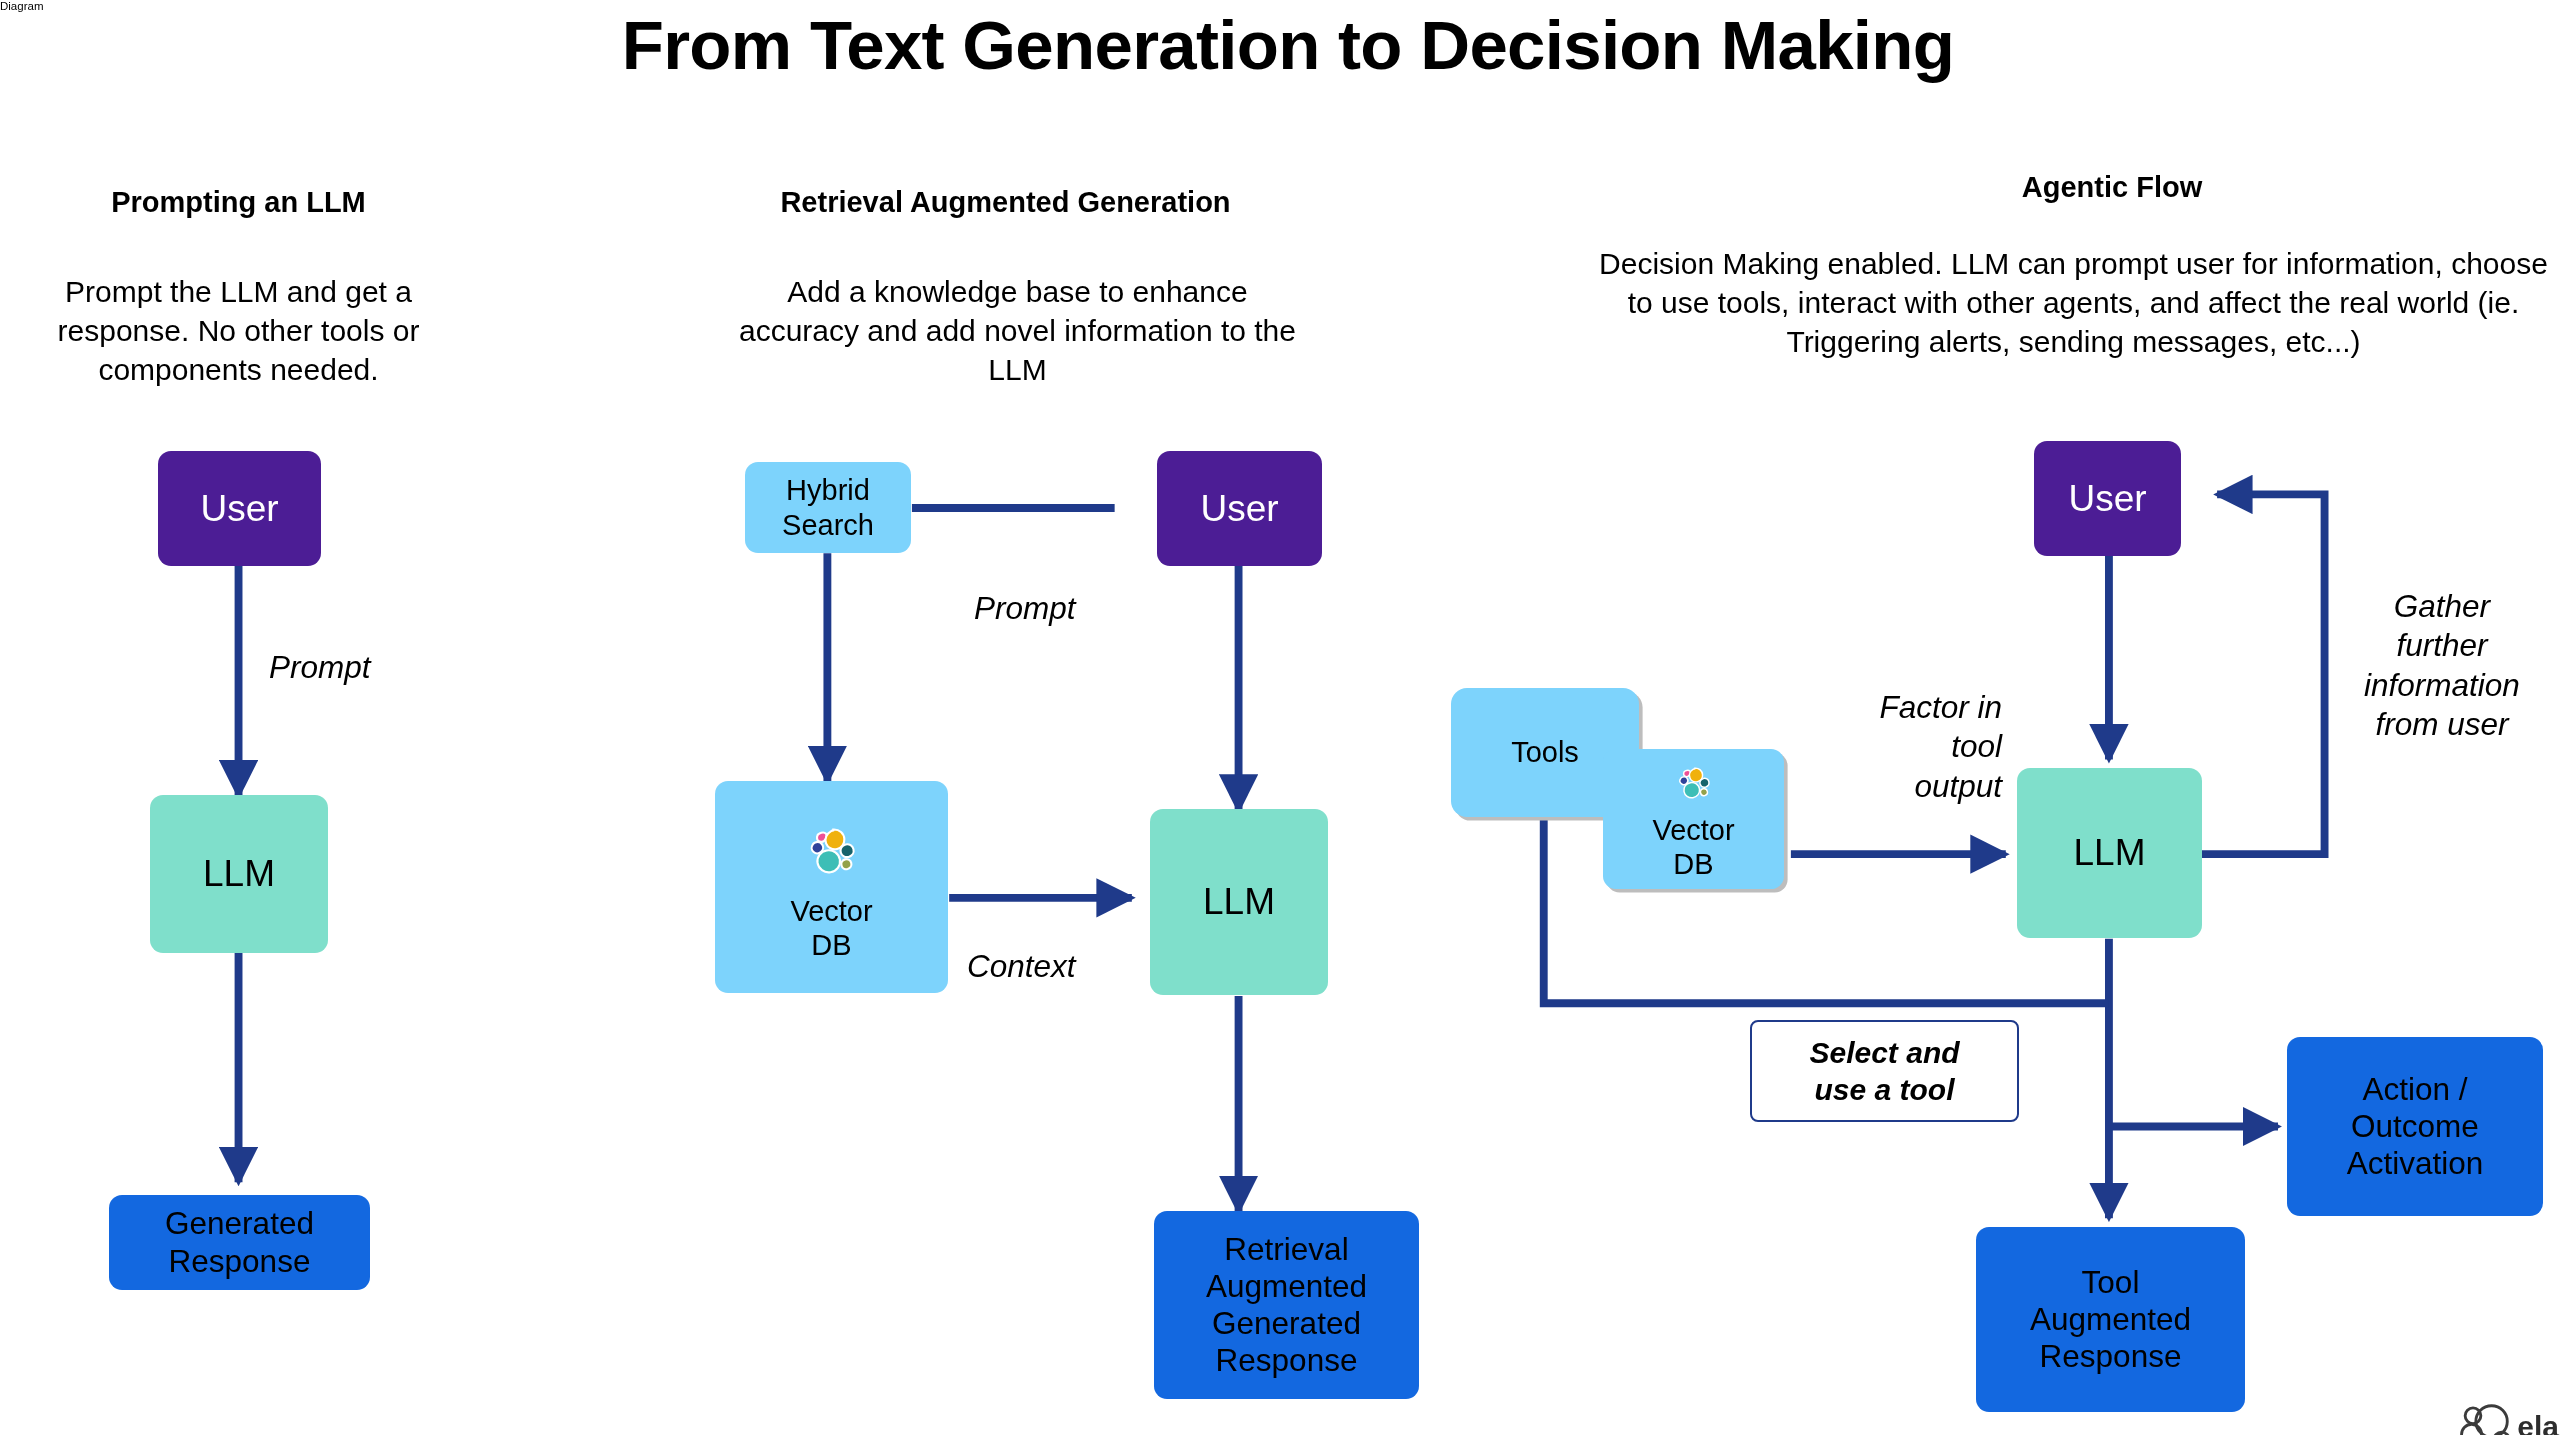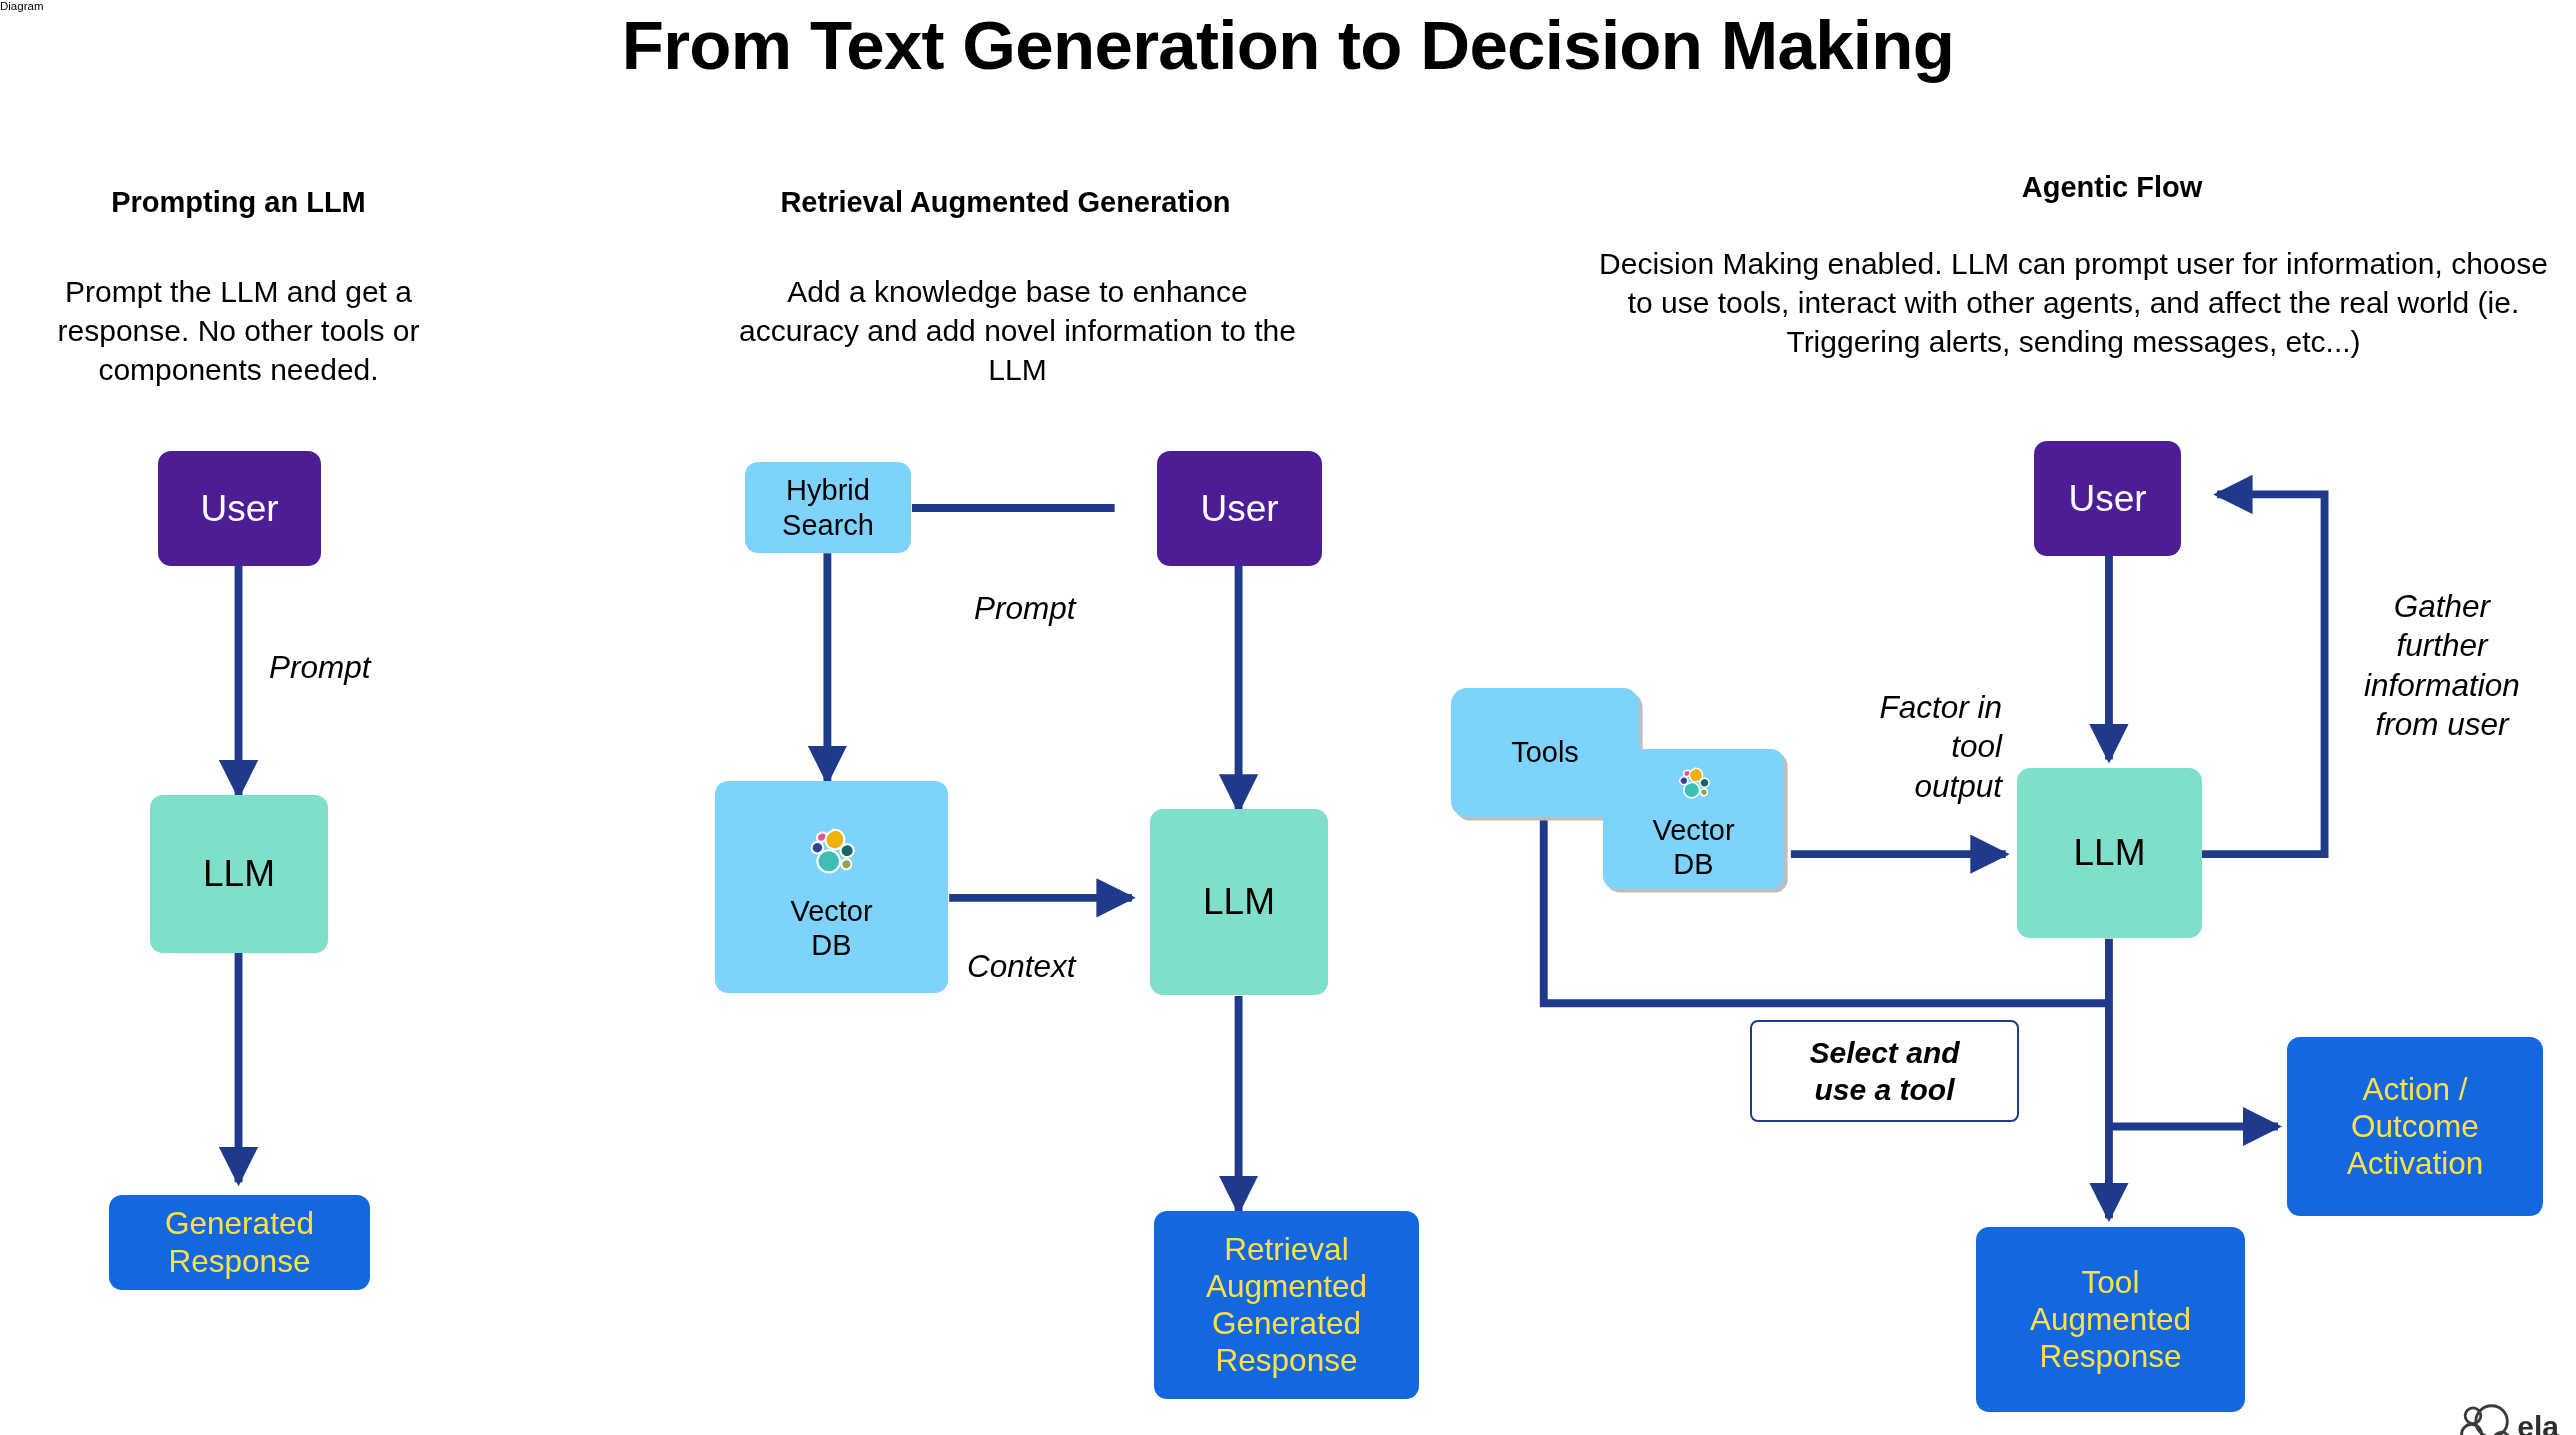--- a/index.html
+++ b/index.html
@@ -30,21 +30,21 @@
 
   
   .node{
     position:absolute;display:flex;flex-direction:column;
     align-items:center;justify-content:center;text-align:center;
     border-radius:13px;box-sizing:border-box;
   }
   .node .lbl{white-space:pre-line;}
   .n-user{background:#4c1d95;color:#ffffff;font-size:37px;}
   .n-llm{background:#7FDFCB;color:#000000;font-size:37px;}
-  .n-resp{background:#1368E0;color:#fde047;font-size:31.5px;line-height:1.18;}
+  .n-resp{background:#1368E0;color:#000000;font-size:31.5px;line-height:1.18;}
   .n-soft{background:#7dd3fc;color:#000000;font-size:29px;line-height:1.18;}
   .n-soft-sh{box-shadow:3.6px 3.6px 0 0 #bdbdbd;}
   .n-plain{
     background:#ffffff;border:2.1px solid #1F3A8A;border-radius:8px;
     color:#000;font-style:italic;font-size:30px;line-height:1.25;font-weight:bold;
   }
 
   
   .elastic-mark{display:block;}
 

